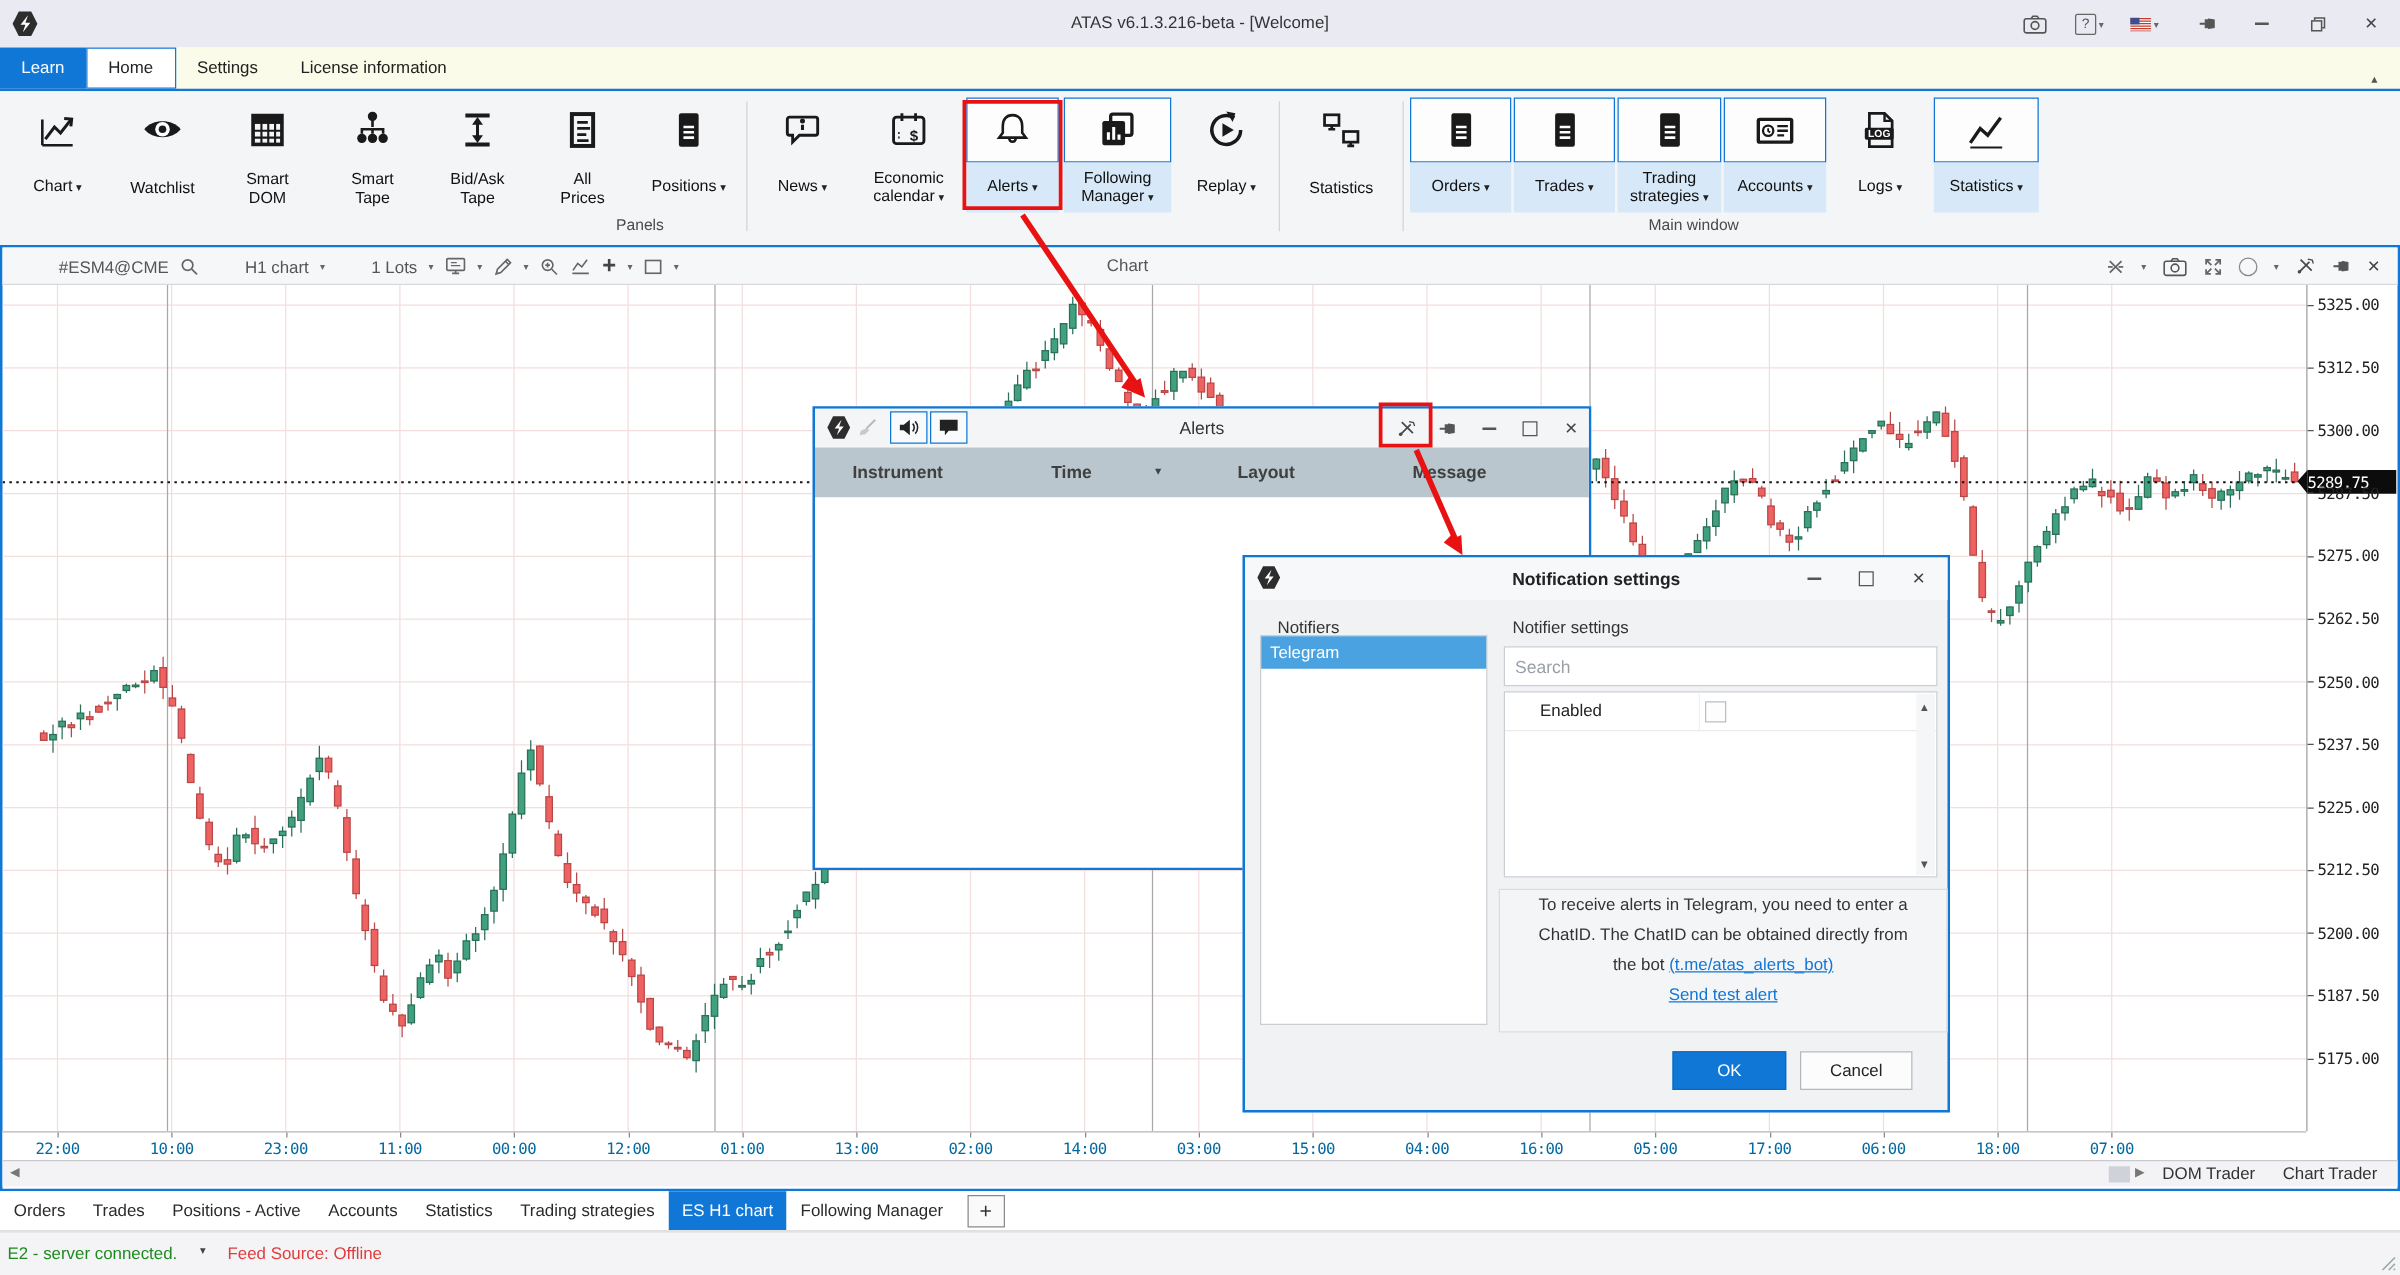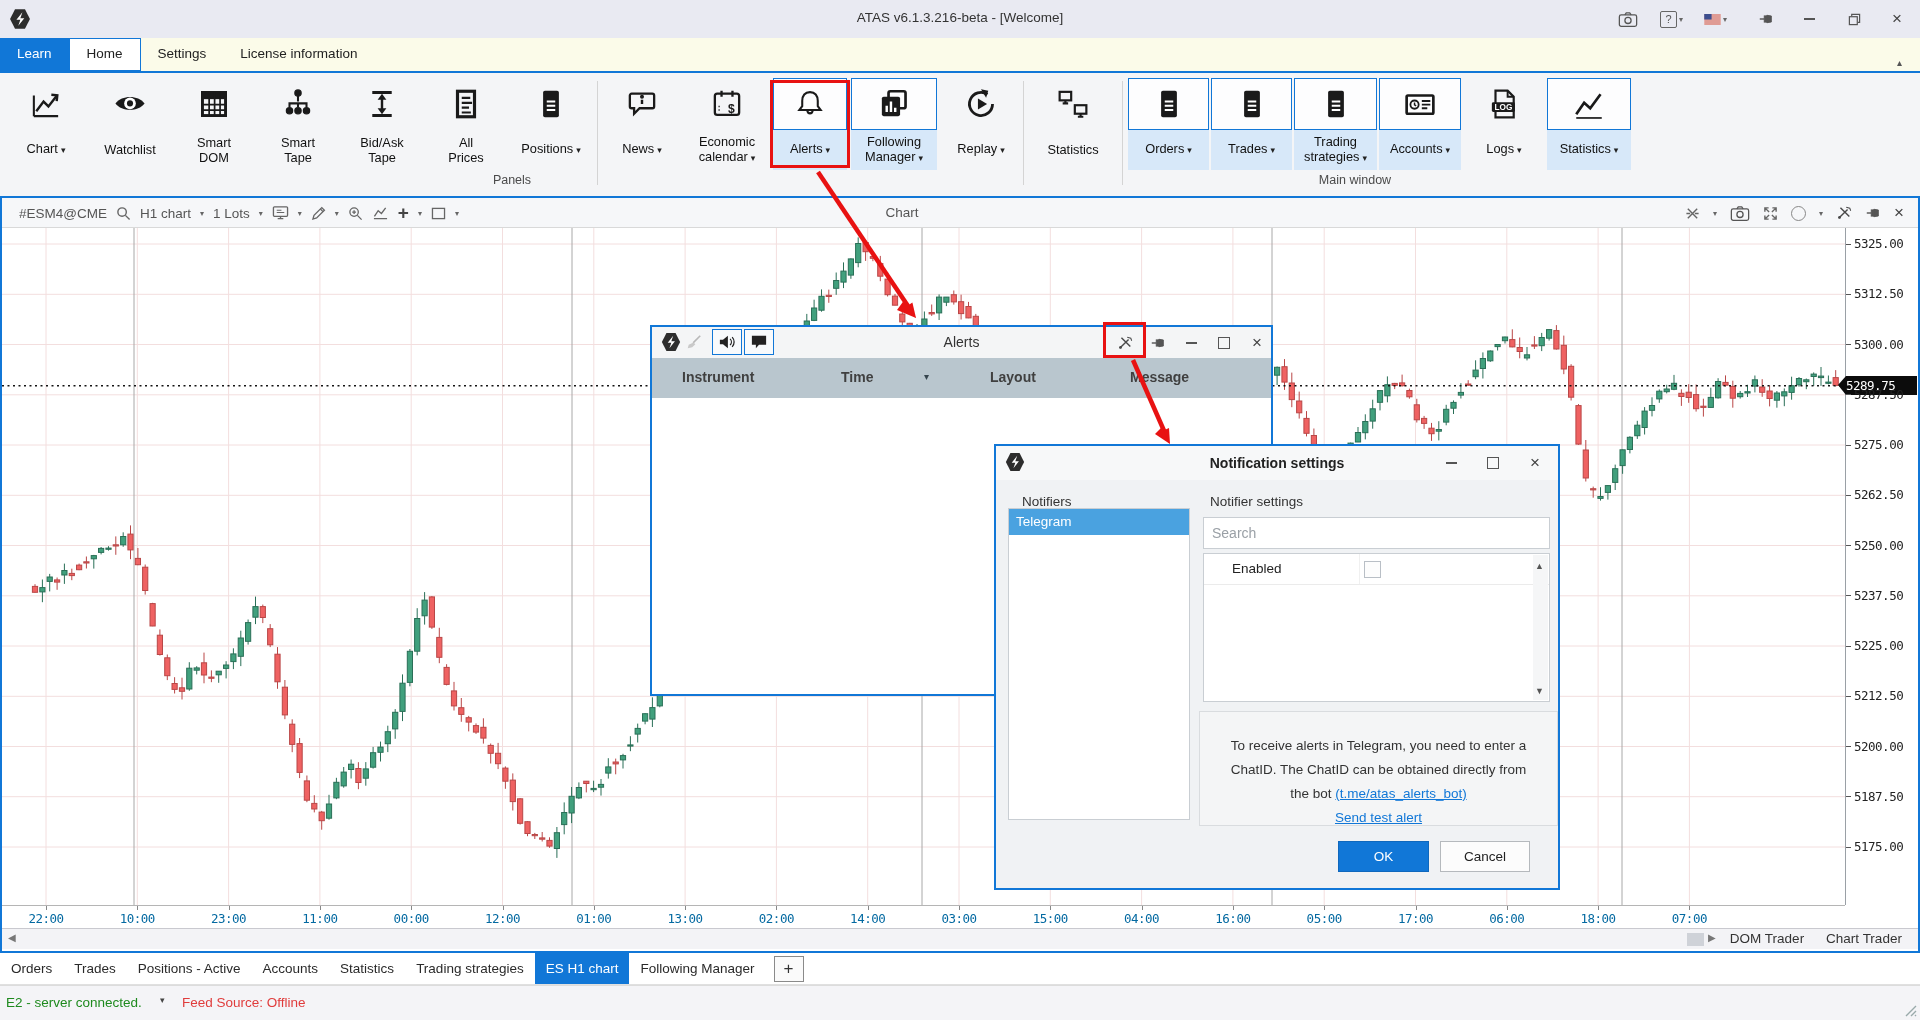--- a/index.html
+++ b/index.html
@@ -32,21 +32,21 @@
   .dd{font-size:9px;margin-left:3px;color:#222;}
   .rdiv{position:absolute;top:8px;height:104px;width:1px;background:#d4d4d4;}
   .grouplabel{position:absolute;top:100px;font-size:12.5px;color:#4a4a4a;text-align:center;}
   .ribbon-collapse{position:absolute;right:18px;top:-16px;font-size:10px;color:#555;}
   
   .chart-panel{position:absolute;left:0;top:196px;width:1920px;height:757px;border:2px solid #1177d7;box-sizing:border-box;background:#fff;}
   .ch-header{position:absolute;left:0;top:0;width:1916px;height:30px;background:#f6f7f9;border-bottom:1px solid #d9d9d9;box-sizing:border-box;}
   .ch-left{position:absolute;left:8px;top:0;height:30px;display:flex;align-items:center;gap:9px;color:#5a5a5a;}
   .ch-title{position:absolute;left:820px;width:160px;top:7px;text-align:center;color:#555;font-size:13.5px;}
   .ch-right{position:absolute;right:14px;top:0;height:30px;display:flex;align-items:center;gap:13px;color:#666;}
-  .ch-txt{font-size:13.5px;color:#555;}
+  .ch-txt{font-size:13.5px;color:#555;margin-left:28px;}
   .ringo{width:13px;height:13px;border:1.5px solid #888;border-radius:50%;}
   .plusb{font-size:19px;font-weight:bold;color:#444;line-height:18px;}
   #chartsvg{position:absolute;left:0;top:30px;}
   .price-axis{position:absolute;left:1843px;top:30px;width:71px;height:677px;border-left:1px solid #9aa0a6;background:#fff;font-family:"DejaVu Sans Mono",monospace;}
   .plabel{position:absolute;left:8px;font-size:12.5px;color:#222;letter-spacing:-0.5px;}
   .ptick{position:absolute;left:0;width:5px;height:1px;background:#555;}
   .price-badge{position:absolute;left:0;width:71px;height:19px;background:#0c0c0c;color:#fff;display:flex;align-items:center;font-size:12.5px;letter-spacing:-0.5px;}
   .price-badge:before{content:"";position:absolute;left:-8px;border-right:8px solid #0c0c0c;border-top:9px solid transparent;border-bottom:10px solid transparent;}
   .time-axis{position:absolute;left:0;top:707px;width:1843px;height:23px;border-top:1px solid #b5b5b5;background:#fff;font-family:"DejaVu Sans Mono",monospace;}
   .tlabel{position:absolute;top:5px;width:46px;text-align:center;font-size:12.5px;color:#0369a1;letter-spacing:-0.5px;}
@@ -77,21 +77,21 @@
   .searchbox{position:absolute;left:207px;top:71px;width:347px;height:32px;box-sizing:border-box;border:1px solid #c9ced3;background:#fff;font-family:"Liberation Sans",sans-serif;font-size:14px;padding:0 8px;color:#333;}
   .searchbox::placeholder{color:#9aa0a6;}
   .pgrid{position:absolute;left:207px;top:107px;width:347px;height:149px;background:#fff;border:1px solid #c9ced3;box-sizing:border-box;}
   .prow{position:relative;height:30px;border-bottom:1px solid #ebebeb;}
   .plab{position:absolute;left:28px;top:7px;font-size:13.5px;color:#222;}
   .pval{position:absolute;left:155px;top:0;width:160px;height:30px;display:flex;align-items:center;border-left:1px solid #f0f0f0;padding-left:4px;}
   .pcheck{width:15px;height:15px;border:1px solid #b9bfc6;background:#fdfdfd;}
   .pg-scroll{position:absolute;right:1px;top:1px;width:15px;height:145px;background:#f5f6f7;}
   .pg-up{position:absolute;top:6px;left:2px;font-size:9px;color:#555;}
   .pg-dn{position:absolute;bottom:4px;left:2px;font-size:9px;color:#555;}
-  .infobox{position:absolute;left:203px;top:265px;width:359px;height:115px;background:#f4f5f6;border:1px solid #d9dcdf;box-sizing:border-box;text-align:center;font-size:13.5px;color:#333;line-height:24px;padding-top:22px;}
+  .infobox{position:absolute;left:203px;top:265px;width:359px;height:115px;background:#f4f5f6;border:1px solid #d9dcdf;box-sizing:border-box;text-align:center;font-size:13.5px;color:#333;line-height:24px;padding-top:0;}
   .lnk{color:#1177d7;text-decoration:underline;}
   .btn{position:absolute;top:395px;height:31px;box-sizing:border-box;text-align:center;line-height:29px;font-size:13.5px;}
   .btn-ok{left:342px;width:91px;background:#1177d7;color:#fff;border:1px solid #0f68bd;}
   .btn-cancel{left:444px;width:90px;background:#fcfcfc;color:#222;border:1px solid #b5b9bd;}
   
   .tabstrip{position:absolute;left:0;top:953px;width:1920px;height:32px;background:#fff;display:flex;align-items:center;border-bottom:1px solid #e0e0e0;box-sizing:border-box;}
   .btab{padding:0 11px;height:31px;line-height:31px;font-size:13.5px;color:#2a2a2a;}
   .btab.active{background:#1177d7;color:#fff;}
   .btab.add{height:26px;line-height:24px;width:30px;padding:0;text-align:center;border:1px solid #8a8a8a;background:#fafafa;margin-left:8px;font-size:17px;color:#333;box-sizing:border-box;}
   .statusbar{position:absolute;left:0;top:985px;width:1920px;height:35px;background:#f4f4f7;border-top:1px solid #dcdcdc;box-sizing:border-box;}

